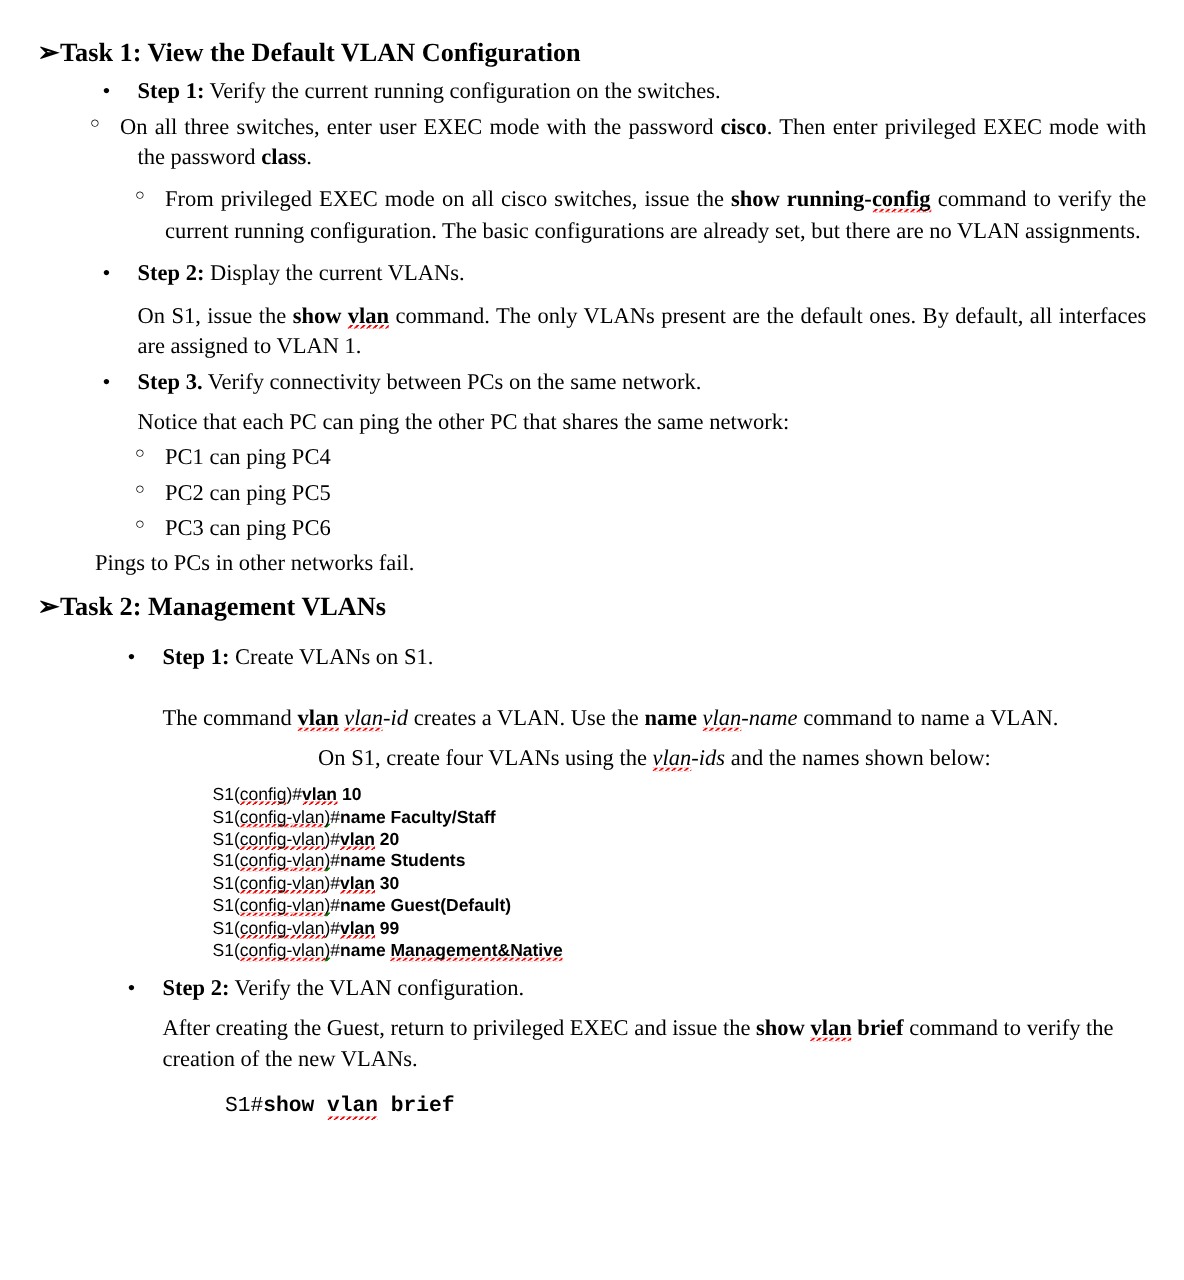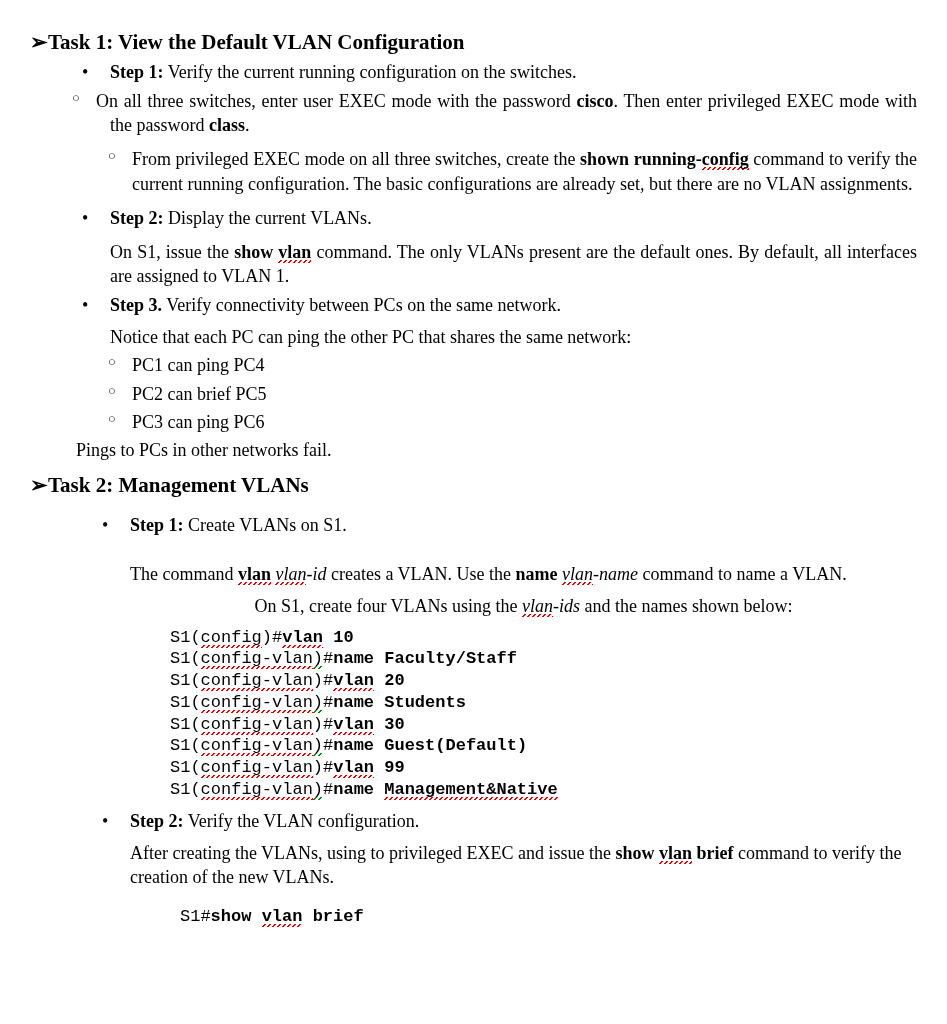--- a/index.html
+++ b/index.html
@@ -69,24 +69,24 @@
     display: inline-block;
     width: 24px;
     margin-left: -38px;
     vertical-align: top;
     font-size: 13px;
   }
   .pings-line {
     margin: 4px 0 8px 46px;
   }
   .mono-block {
-    font-family: Liberation Mono, monospace;
+    font-family: Liberation Sans, sans-serif;
     margin: 8px 0 8px 140px;
     white-space: pre;
-    font-size: 17px;
+    font-size: 14px;
     line-height: 1.28;
   }
   .mono-block-2 {
     font-family: "Courier New", Courier, monospace;
     margin: 16px 0 4px 150px;
     white-space: pre;
     font-size: 17px;
   }
   .spell-red {
     border-bottom: 2px solid transparent;
@@ -116,39 +116,39 @@
 
 <div class="step-line">
   <span class="bullet">•</span><b>Step 1:</b><span>  Verify the current running configuration on the switches.</span>
 </div>
 
 <div class="open-bullet-left">
   <span class="obullet">○</span><span>On all three switches, enter user EXEC mode with the password </span><b>cisco</b><span>. Then enter privileged EXEC mode with the password </span><b>class</b><span>.</span>
 </div>
 
 <div class="sub-block">
-  <span class="obullet">○</span><span>From privileged EXEC mode on all three switches, create the </span><b>shown running-</b><b class="spell-red">config</b><span> command to verify the current running configuration. The basic configurations are already set, but there are no VLAN assignments.</span>
+  <span class="obullet">○</span><span>From privileged EXEC mode on all cisco switches, issue the </span><b>show running-</b><b class="spell-red">config</b><span> command to verify the current running configuration. The basic configurations are already set, but there are no VLAN assignments.</span>
 </div>
 
 <div class="step-line" style="margin-top:1px">
   <span class="bullet">•</span><b>Step 2:</b><span> Display the current VLANs.</span>
 </div>
 
 <div class="body-para" style="margin-top:10px">
   <span>On S1, issue the </span><b>show </b><b class="spell-red">vlan</b><span> command. The only VLANs present are the default ones. By default, all interfaces are assigned to VLAN 1.</span>
 </div>
 
 <div class="step-line" style="">
   <span class="bullet">•</span><b>Step 3.</b><span> Verify connectivity between PCs on the same network.</span>
 </div>
 
 <div class="body-para" style="margin-top:8px;text-align:left">Notice that each PC can ping the other PC that shares the same network:</div>
 
 <div class="sub-item"><span class="obullet">○</span><span>PC1 can ping PC4</span></div>
-<div class="sub-item"><span class="obullet">○</span><span>PC2 can brief PC5</span></div>
+<div class="sub-item"><span class="obullet">○</span><span>PC2 can ping PC5</span></div>
 <div class="sub-item"><span class="obullet">○</span><span>PC3 can ping PC6</span></div>
 
 <div class="pings-line">Pings to PCs in other networks fail.</div>
 
 <div class="task-header">
   <span class="arrow">➢</span><span>Task 2: Management VLANs</span>
 </div>
 
 <div class="step-line" style="margin-top:14px;margin-left:100px">
   <span class="bullet">•</span><b>Step 1:</b><span> Create VLANs on S1.</span>
@@ -169,16 +169,16 @@
 <span>S1(</span><span class="spell-red">config-vlan</span><span>)#</span><b class="spell-red">vlan</b><b> 30</b>
 <span>S1(</span><span class="spell-red">config-</span><span class="spell-red">vlan</span><span class="spell-green">)</span><span>#</span><b>name</b><b> Guest(Default)</b>
 <span>S1(</span><span class="spell-red">config-vlan</span><span>)#</span><b class="spell-red">vlan</b><b> 99</b>
 <span>S1(</span><span class="spell-red">config-vlan</span><span class="spell-green">)</span><span>#</span><b>name</b><b> </b><b class="spell-red">Management&amp;Native</b></div>
 
 <div class="step-line" style="margin-left:100px">
   <span class="bullet">•</span><b>Step 2:</b><span> Verify the VLAN configuration.</span>
 </div>
 
 <div class="body-para-indent" style="margin-top:8px;text-align:left">
-  <span>After creating the VLANs, using to privileged EXEC and issue the </span><b>show </b><b class="spell-red">vlan</b><b> brief</b><span> command to verify the creation of the new VLANs.</span>
+  <span>After creating the Guest, return to privileged EXEC and issue the </span><b>show </b><b class="spell-red">vlan</b><b> brief</b><span> command to verify the creation of the new VLANs.</span>
 </div>
 
 <div class="mono-block-2"><span>S1#</span><b>show </b><b class="spell-red">vlan</b><b> brief</b></div>
 
 </body></html>

